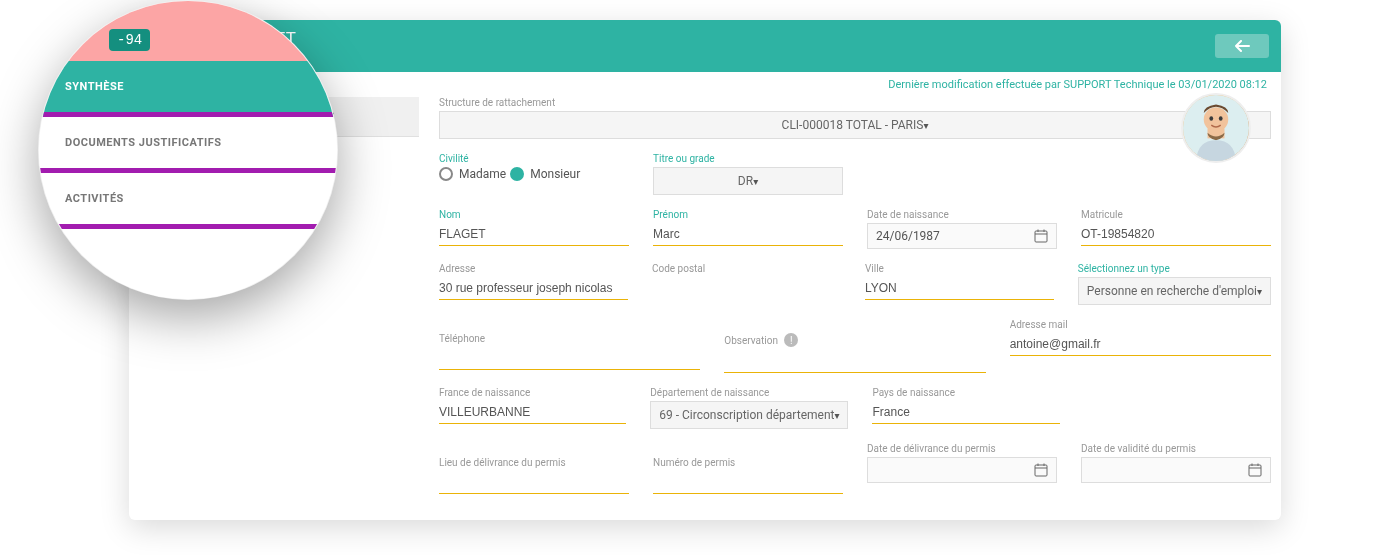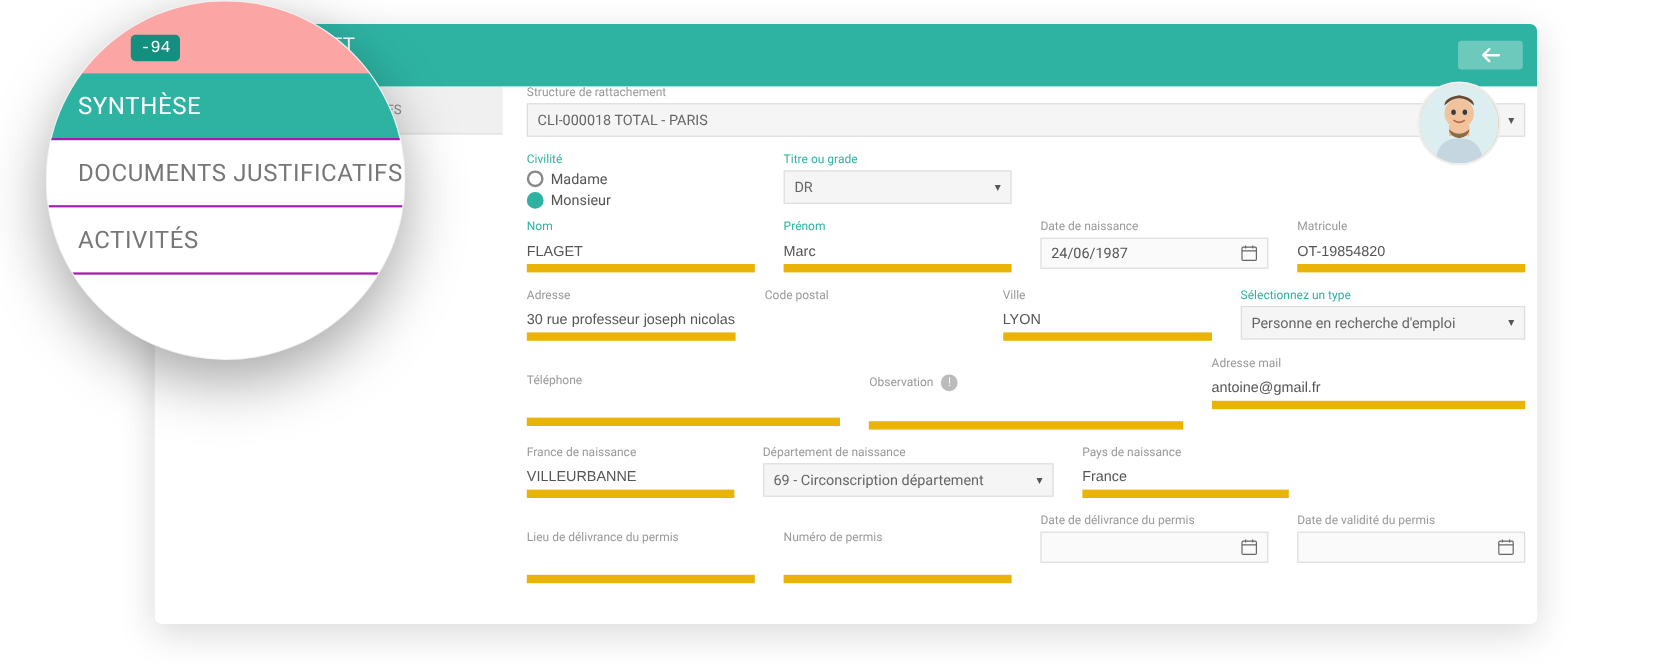--- a/index.html
+++ b/index.html
@@ -87,44 +87,43 @@
   .form-label {
     color: #999;
     font-size: 10px;
     margin-bottom: 3px;
     display: block;
   }
   .form-label.teal { color: #2eb3a3; }
   .form-input {
     width: 100%;
     border: none;
-    border-bottom: 7px solid #eab308;
+    border-bottom: 1px solid #eab308;
     padding: 4px 0;
     font-size: 12px;
     color: #555;
     background: transparent;
   }
   .form-select {
     width: 100%;
     border: 1px solid #ddd;
     background: #f5f5f5;
     padding: 6px 8px;
     font-size: 12px;
     color: #666;
     position: relative;
     display: flex;
-    justify-content: space-between;
+    justify-content: center;
     align-items: center;
-    gap: 44px;
   }
   .form-select .caret { font-size: 10px; color: #555; }
   .form-group { margin-bottom: 14px; }
   .row { display: flex; gap: 24px; }
   .row > .col { flex: 1; }
-  .radio-group { display: flex; flex-direction: column; gap: 4px; }
+  .radio-group { display: flex; flex-direction: row; gap: 4px; }
   .radio-item { display: flex; align-items: center; gap: 6px; font-size: 12px; color: #555; }
   .radio-circle {
     width: 14px; height: 14px; border-radius: 50%;
     border: 2px solid #888; display: inline-block;
   }
   .radio-circle.filled {
     border-color: #2eb3a3; background: #2eb3a3;
   }
   .avatar {
     position: absolute;
@@ -175,48 +174,50 @@
   }
   .zoom-badge {
     background: #148f7f;
     color: #fff;
     font-size: 14px;
     padding:3px 8px;
     border-radius: 4px;
   }
   .zoom-tab {
     height: 56px;
-    border-bottom: 2px solid #a21caf;
+    border-bottom: 5px solid #a21caf;
     display: flex;
     align-items: center;
     padding-left: 26px;
-    font-size: 20px;
+    font-size: 11px;
     color: #777;
     letter-spacing: 0.5px;
     background: #fff;
+    font-weight: bold;
   }
   .zoom-tab.active {
     background: #2eb3a3;
     color: #fff;
   }
   .zoom-bottom { height: 100px; background: #fff; }
 </style>
 </head>
 <body>
 
 <div class="app-window">
   <div class="header">
     <div class="header-title">Apprenant - FLAGET</div>
     <span class="header-badge">n° APP-000094</span>
     <button class="back-btn">
       <svg width="16" height="12" viewBox="0 0 16 12">
           <path d="M7 1 L2 6 L7 11 M2 6 H15" stroke="#fff" stroke-width="2" fill="none" stroke-linecap="round" stroke-linejoin="round"></path>
         </svg>
     </button>
   </div>
+  <div class="last-mod">Dernière modification effectuée par SUPPORT Technique le 03/01/2020 08:12</div>
 
   <div class="content">
     <div class="sidebar-small">
       <div class="tab-small">IFS</div>
     </div>
 
     <div class="main">
 
       <div class="form-group">
         <label class="form-label">Structure de rattachement</label>

